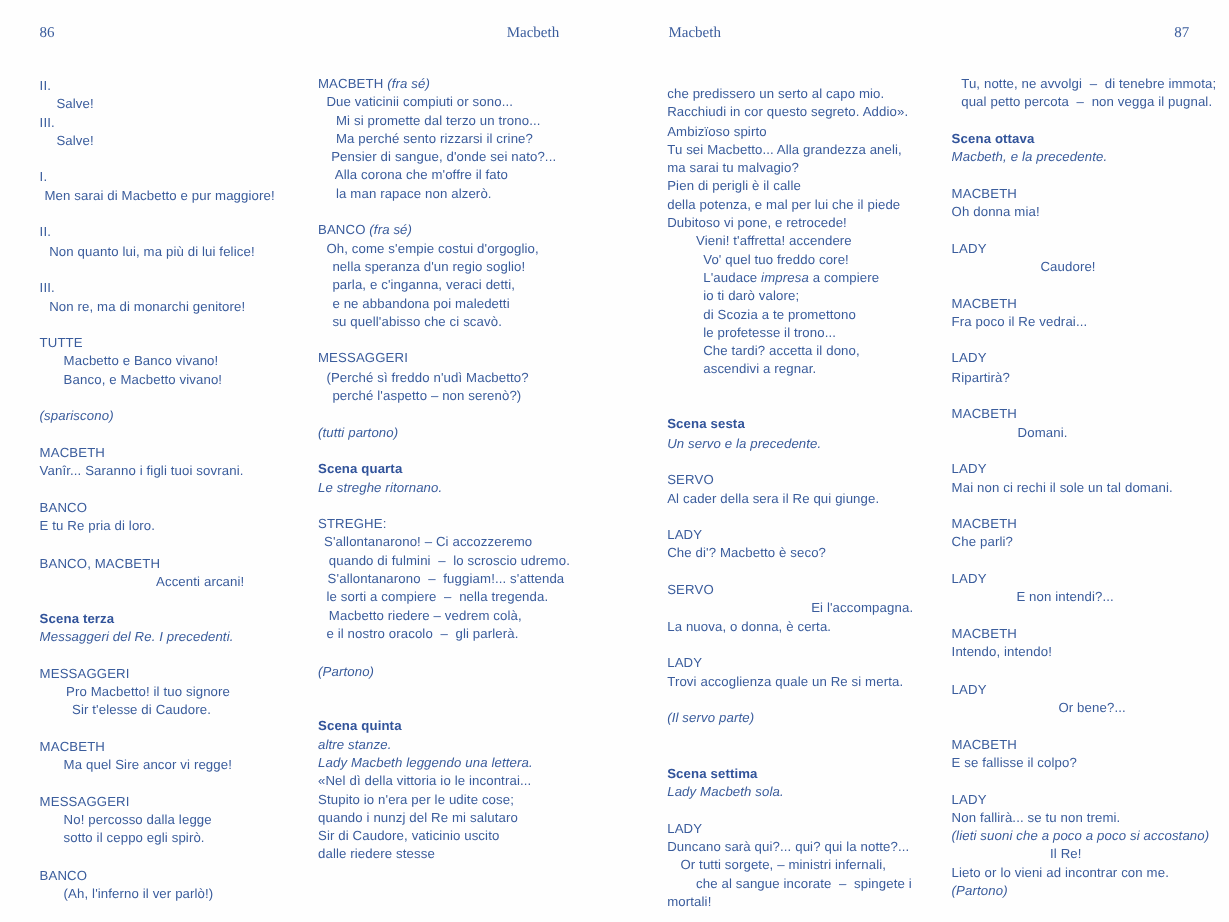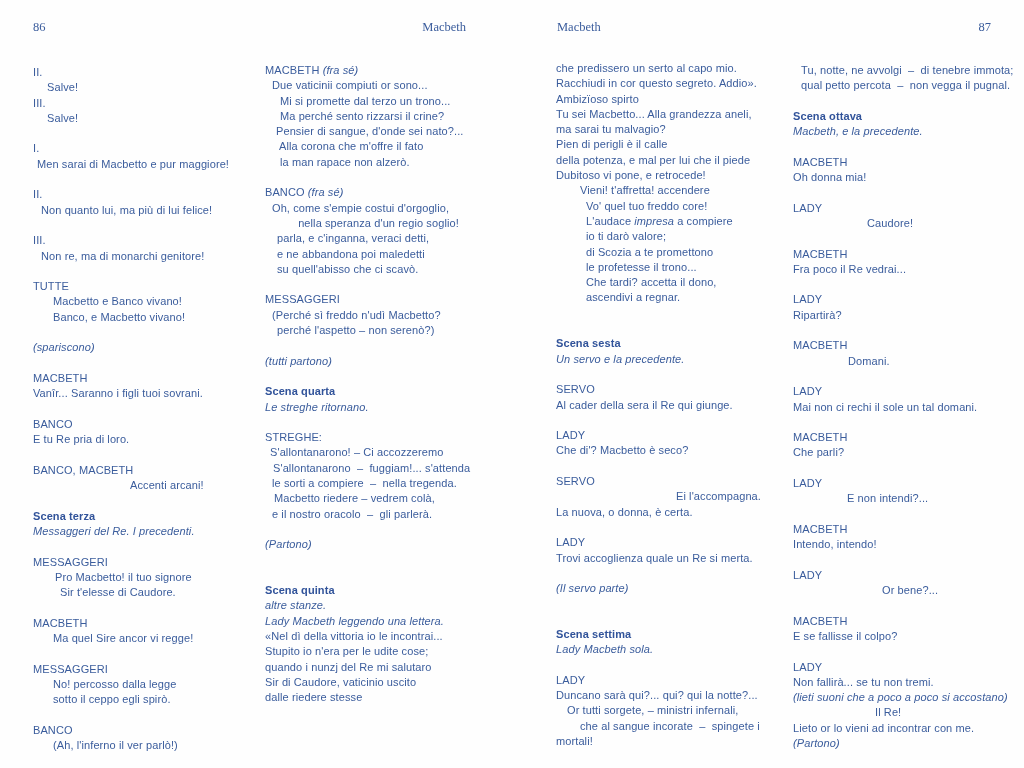--- a/index.html
+++ b/index.html
@@ -99,54 +99,55 @@
         <div class="line"><span class="s-n">MACBETH </span><span class="s-i">(fra sé)</span></div>
         <div class="line" style="padding-left: 7px;"><span class="s-n">Due vaticinii compiuti or sono...</span></div>
         <div class="line" style="padding-left: 15px;"><span class="s-n">Mi si promette dal terzo un trono...</span></div>
         <div class="line" style="padding-left: 15px;"><span class="s-n">Ma perché sento rizzarsi il crine?</span></div>
         <div class="line" style="padding-left: 11px;"><span class="s-n">Pensier di sangue, d'onde sei nato?...</span></div>
         <div class="line" style="padding-left: 14px;"><span class="s-n">Alla corona che m'offre il fato</span></div>
         <div class="line" style="padding-left: 15px;"><span class="s-n">la man rapace non alzerò.</span></div>
         <div class="line">&nbsp;</div>
         <div class="line"><span class="s-n">BANCO </span><span class="s-i">(fra sé)</span></div>
         <div class="line" style="padding-left: 7px;"><span class="s-n">Oh, come s'empie costui d'orgoglio,</span></div>
-        <div class="line" style="padding-left: 12px; text-align: center;"><span class="s-n">nella speranza d'un regio soglio!</span></div>
+        <div class="line" style="padding-left: 12px;"><span class="s-n">nella speranza d'un regio soglio!</span></div>
         <div class="line" style="padding-left: 12px;"><span class="s-n">parla, e c'inganna, veraci detti,</span></div>
         <div class="line" style="padding-left: 12px;"><span class="s-n">e ne abbandona poi maledetti</span></div>
         <div class="line" style="padding-left: 12px;"><span class="s-n">su quell'abisso che ci scavò.</span></div>
         <div class="line">&nbsp;</div>
         <div class="line"><span class="s-n">MESSAGGERI</span></div>
         <div class="line" style="padding-left: 7px;"><span class="s-n">(Perché sì freddo n'udì Macbetto?</span></div>
         <div class="line" style="padding-left: 12px;"><span class="s-n">perché l'aspetto – non serenò?)</span></div>
         <div class="line">&nbsp;</div>
         <div class="line"><span class="s-i">(tutti partono)</span></div>
         <div class="line">&nbsp;</div>
         <div class="line"><span class="s-b">Scena quarta</span></div>
         <div class="line"><span class="s-i">Le streghe ritornano.</span></div>
         <div class="line">&nbsp;</div>
         <div class="line"><span class="s-n">STREGHE:</span></div>
         <div class="line" style="padding-left: 5px;"><span class="s-n">S'allontanarono! – Ci accozzeremo</span></div>
+        <div class="line" style="padding-left: 9px;"><span class="s-n">quando di fulmini  –  lo scroscio udremo.</span></div>
         <div class="line" style="padding-left: 8px;"><span class="s-n">S'allontanarono  –  fuggiam!... s'attenda</span></div>
         <div class="line" style="padding-left: 7px;"><span class="s-n">le sorti a compiere  –  nella tregenda.</span></div>
         <div class="line" style="padding-left: 9px;"><span class="s-n">Macbetto riedere – vedrem colà,</span></div>
         <div class="line" style="padding-left: 7px;"><span class="s-n">e il nostro oracolo  –  gli parlerà.</span></div>
         <div class="line">&nbsp;</div>
         <div class="line"><span class="s-i">(Partono)</span></div>
         <div class="line">&nbsp;</div>
         <div class="line">&nbsp;</div>
         <div class="line"><span class="s-b">Scena quinta</span></div>
         <div class="line"><span class="s-i">altre stanze.</span></div>
         <div class="line"><span class="s-i">Lady Macbeth leggendo una lettera.</span></div>
         <div class="line"><span class="s-n">«Nel dì della vittoria io le incontrai...</span></div>
         <div class="line"><span class="s-n">Stupito io n'era per le udite cose;</span></div>
         <div class="line"><span class="s-n">quando i nunzj del Re mi salutaro</span></div>
         <div class="line"><span class="s-n">Sir di Caudore, vaticinio uscito</span></div>
         <div class="line"><span class="s-n">dalle riedere stesse</span></div>
       </div>
-      <div class="col" style="left: 556px; top: 61px; width: 205px;">
+      <div class="col" style="left: 556px; top: 72px; width: 205px;">
         <div class="line"><span class="s-n">che predissero un serto al capo mio.</span></div>
         <div class="line"><span class="s-n">Racchiudi in cor questo segreto. Addio».</span></div>
         <div class="line"><span class="s-n">Ambizïoso spirto</span></div>
         <div class="line"><span class="s-n">Tu sei Macbetto... Alla grandezza aneli,</span></div>
         <div class="line"><span class="s-n">ma sarai tu malvagio?</span></div>
         <div class="line"><span class="s-n">Pien di perigli è il calle</span></div>
         <div class="line"><span class="s-n">della potenza, e mal per lui che il piede</span></div>
         <div class="line"><span class="s-n">Dubitoso vi pone, e retrocede!</span></div>
         <div class="line" style="padding-left: 24px;"><span class="s-n">Vieni! t'affretta! accendere</span></div>
         <div class="line" style="padding-left: 30px;"><span class="s-n">Vo' quel tuo freddo core!</span></div>

